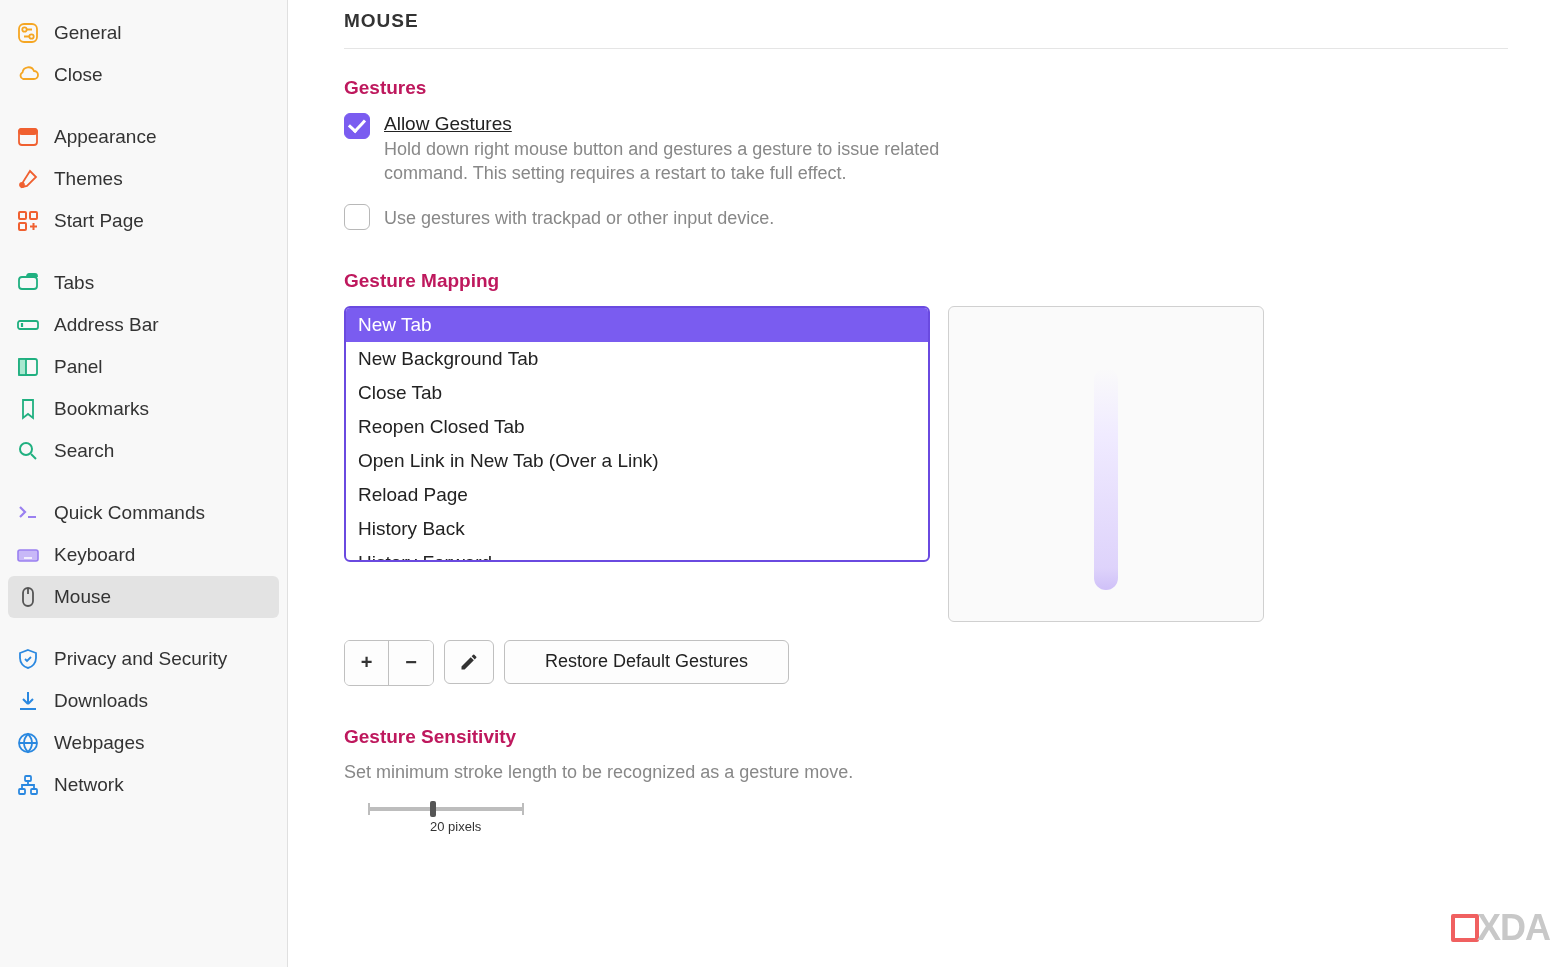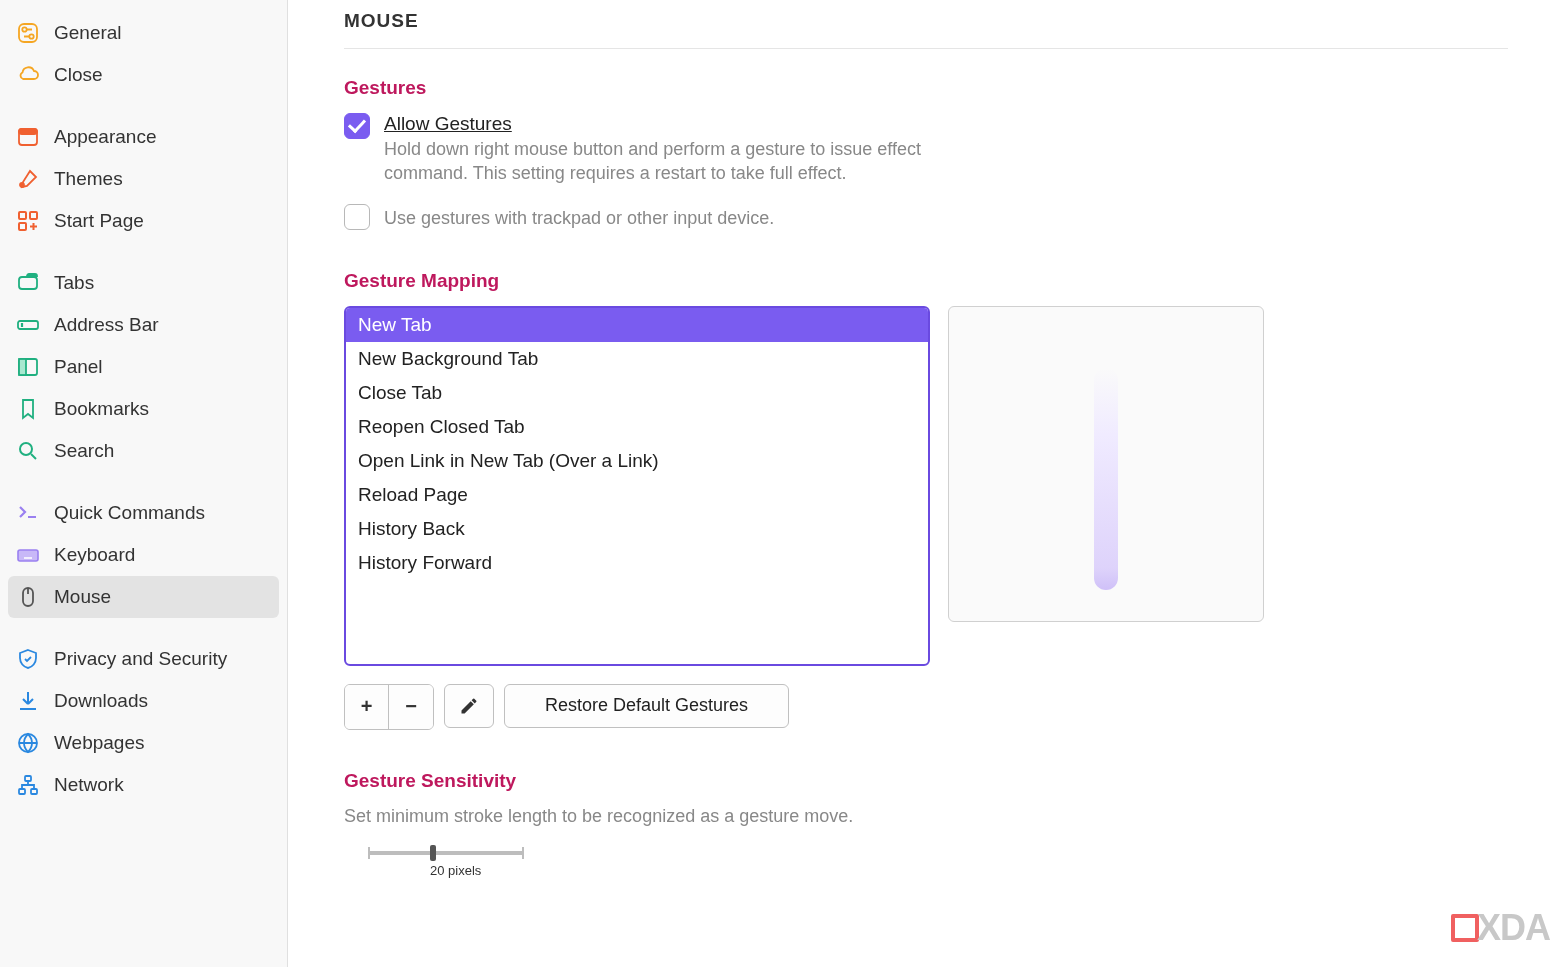--- a/index.html
+++ b/index.html
@@ -16,21 +16,21 @@
   .section { margin-bottom: 40px; }
   .section-heading { font-size: 19px; font-weight: 700; color: #be185d; margin-bottom: 14px; }
   .check-row { display: flex; gap: 14px; margin-bottom: 18px; }
   .checkbox { width: 26px; height: 26px; border: 1.5px solid #b8b8b8; border-radius: 6px; background: #fff; flex-shrink: 0; display: flex; align-items: center; justify-content: center; cursor: pointer; position: relative; }
   .checkbox.checked { background: #7a5cf0; border-color: #7a5cf0; }
   .checkbox.checked::after { content: ""; width: 13px; height: 7px; border-left: 3px solid #fff; border-bottom: 3px solid #fff; transform: rotate(-47deg); margin-top: -4px; }
   .check-labels .label { font-size: 19px; color: #222; text-decoration: underline; }
   .check-labels .desc { font-size: 18px; color: #888; margin-top: 2px; max-width: 570px; line-height: 1.35; }
 
   .mapping-row { display: flex; gap: 18px; }
-  .gesture-list { width: 586px; height: 360px; border: 2px solid #6a4ae0; border-radius: 6px; overflow-y: scroll; position: relative; }
+  .gesture-list { width: 586px; height: 256px; border: 2px solid #6a4ae0; border-radius: 6px; overflow-y: scroll; position: relative; }
   .gesture-list-item { padding: 6px 12px; font-size: 19px; color: #222; cursor: pointer; }
   .gesture-list-item.selected { background: #7a5cf0; color: #fff; }
   .gesture-preview { width: 316px; height: 316px; border: 1px solid #d0d0d0; border-radius: 6px; background: #fafafa; display: flex; align-items: center; justify-content: center; }
   .gesture-preview-shape { width: 24px; height: 222px; background: linear-gradient(to bottom, #fafafa 0%, #f0ebff 30%, #ded3fb 90%, #cfc0f8 100%); border-radius: 12px; margin-top: 30px; }
 
   .button-row { display: flex; gap: 10px; margin-top: 18px; }
   .btn-group { display: flex; border: 1px solid #c0c0c0; border-radius: 6px; overflow: hidden; }
   .btn { height: 44px; padding: 0 18px; border: 1px solid #c0c0c0; border-radius: 6px; background: #fdfdfd; font-size: 18px; cursor: pointer; display: flex; align-items: center; justify-content: center; }
   .btn-group .btn { border: none; border-right: 1px solid #c0c0c0; border-radius: 0; width: 44px; padding: 0; }
   .btn-group .btn:last-child { border-right: none; }
@@ -221,21 +221,21 @@
 
 <div class="main">
   <div class="page-title">MOUSE</div>
 
   <div class="section">
     <div class="section-heading">Gestures</div>
     <div class="check-row">
       <div class="checkbox checked"></div>
       <div class="check-labels">
         <div class="label">Allow Gestures</div>
-        <div class="desc">Hold down right mouse button and perform a gesture to issue effect command. This setting requires a restart to take full effect.</div>
+        <div class="desc">Hold down right mouse button and gestures a gesture to issue related command. This setting requires a restart to take full effect.</div>
       </div>
     </div>
     <div class="check-row">
       <div class="checkbox"></div>
       <div class="check-labels">
         <div class="desc">Use gestures with trackpad or other input device.</div>
       </div>
     </div>
   </div>
 

